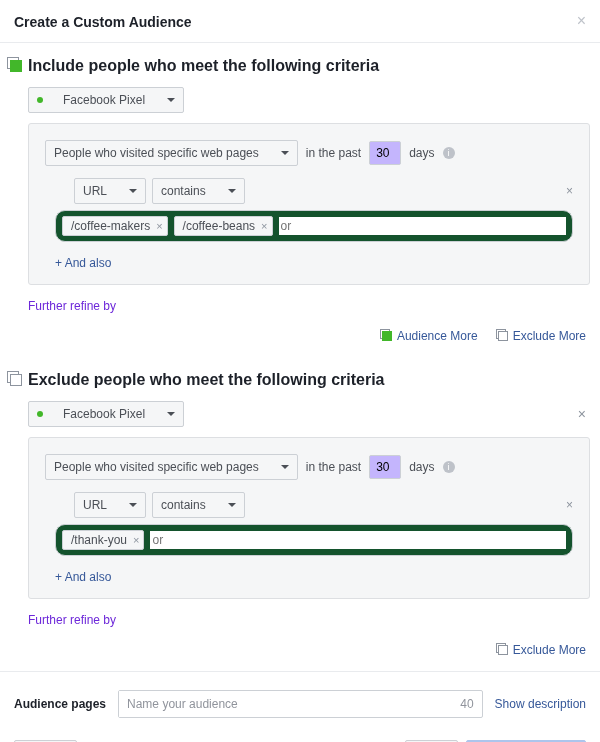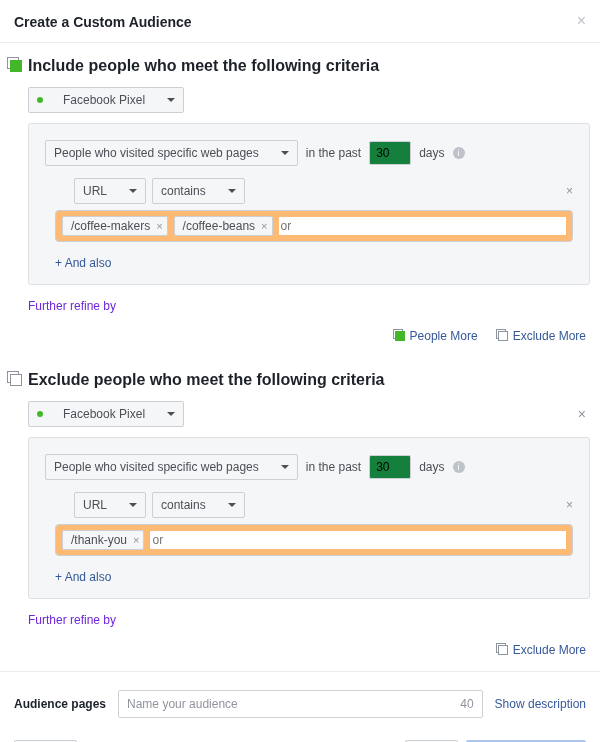--- a/index.html
+++ b/index.html
@@ -100,26 +100,26 @@
   .rule-top {
     display: flex;
     align-items: center;
     gap: 8px;
     font-size: 12px;
     color: #4b4f56;
     margin-bottom: 12px;
     white-space: nowrap;
   }
   .days-input {
-    width: 42px;
+    width: 32px;
     padding: 4px 6px;
     border: 1px solid #ccd0d5;
     border-radius: 2px;
     text-align: left;
-    background: #15803d;
+    background: #c4b5fd;
     font-size: 12px;
   }
   .info-icon {
     width: 12px; height: 12px; border-radius: 50%;
     background: #bec2c9; color: #fff;
     font-size: 9px;
     display: inline-flex; align-items: center; justify-content: center;
     font-style: normal;
   }
   .url-row {
@@ -129,23 +129,23 @@
     padding-left: 19px;
   }
   .url-row .remove-rule {
     margin-left: auto;
     color: #8d949e;
     font-size: 12px;
     cursor: pointer;
   }
   .token-input {
     margin-left: 10px;
-    background: #fdba74;
-    border: 1px solid #ccd0d5;
-    border-radius: 4px;
+    background: #14532d;
+    border: 1px solid #ccd0d5;
+    border-radius: 10px;
     padding: 5px 6px;
     display: flex;
     flex-wrap: wrap;
     align-items: center;
     gap: 6px;
   }
   .token {
     background: #f5f6f7;
     border: 1px solid #ccd0d5;
     border-radius: 2px;
@@ -327,21 +327,21 @@
 
       <span class="and-also">+ And also</span>
     </div>
 
     <div class="refine">Further refine by</div>
   </div>
 
   <div class="actions-row">
     <span class="action-link">
       <span class="sq-mini inc"></span>
-      <span>People More</span>
+      <span>Audience More</span>
     </span>
     <span class="action-link">
       <span class="sq-mini exc"></span>
       <span>Exclude More</span>
     </span>
   </div>
 
   <div class="section-title">
     <span class="sq-icon exclude"></span>
     <span>Exclude people who meet the following criteria</span>

